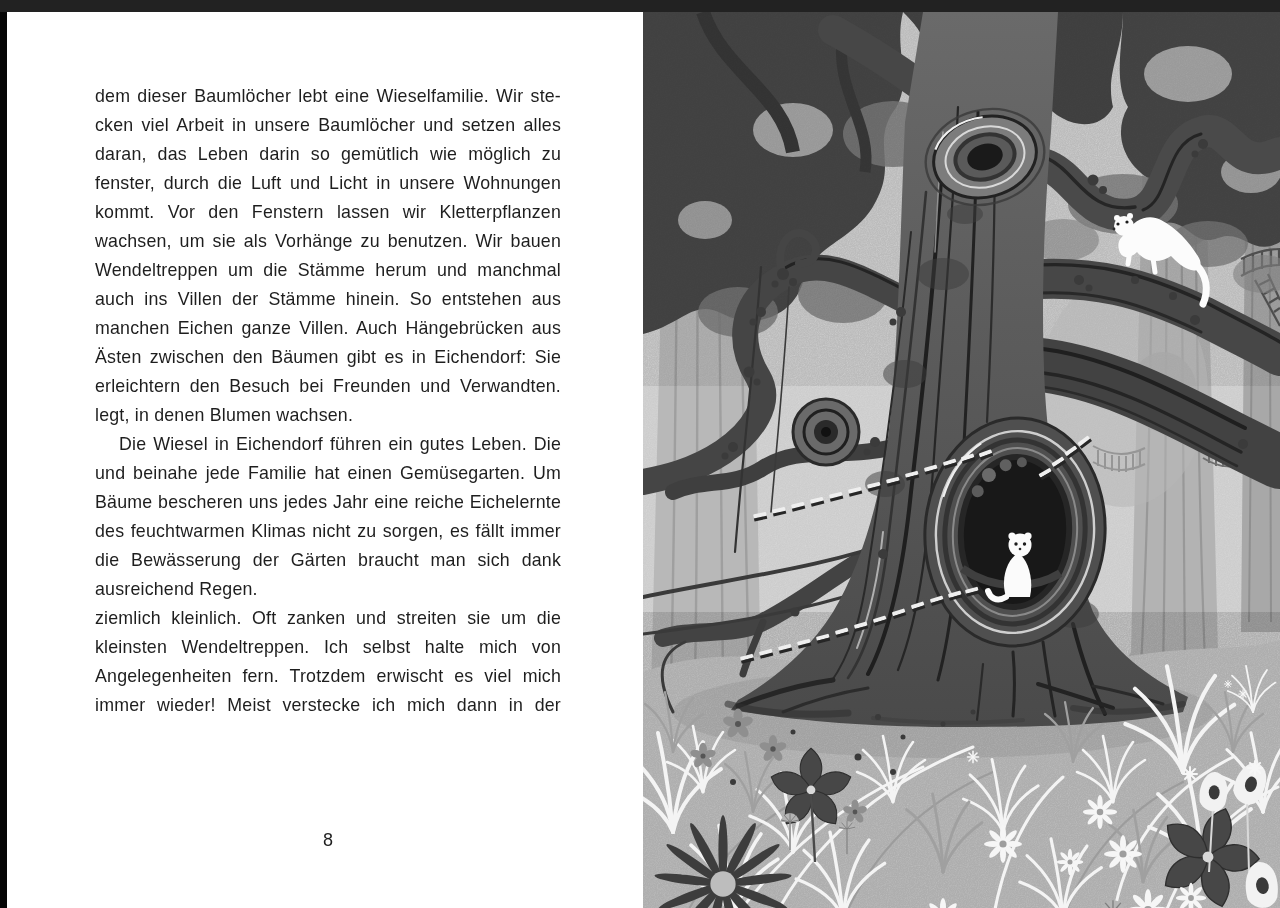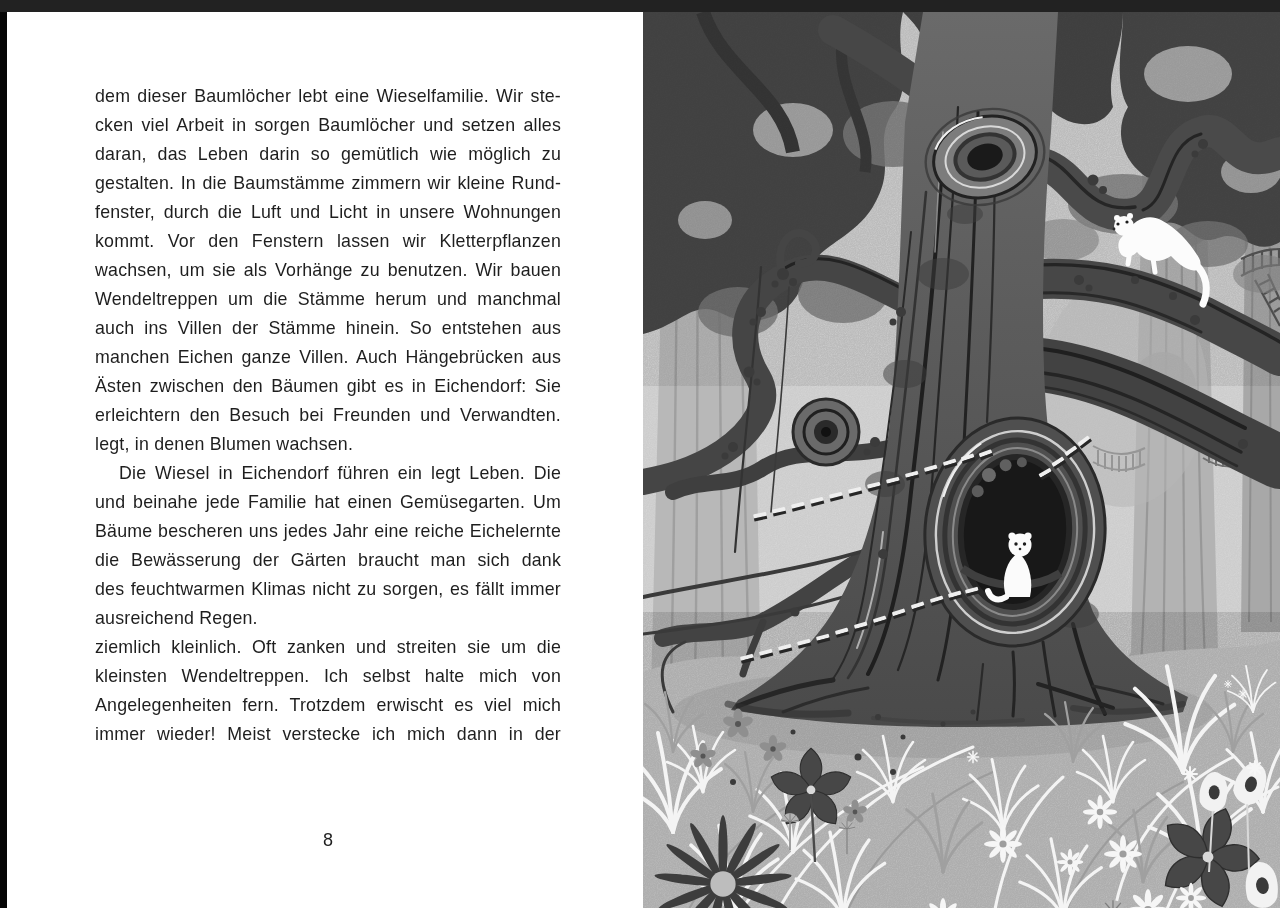--- a/index.html
+++ b/index.html
@@ -19,37 +19,36 @@
 </style>
 </head>
 <body>
 
 <div class="screen">
   <div class="edge edge-left"></div>
   <div class="edge edge-bottom"></div>
 
   <div class="page-text">
       <div class="line">dem dieser Baumlöcher lebt eine Wieselfamilie. Wir ste-</div>
-      <div class="line">cken viel Arbeit in sorgen Baumlöcher und setzen alles</div>
+      <div class="line">cken viel Arbeit in unsere Baumlöcher und setzen alles</div>
       <div class="line">daran, das Leben darin so gemütlich wie möglich zu</div>
-      <div class="line">gestalten. In die Baumstämme zimmern wir kleine Rund-</div>
       <div class="line">fenster, durch die Luft und Licht in unsere Wohnungen</div>
       <div class="line">kommt. Vor den Fenstern lassen wir Kletterpflanzen</div>
       <div class="line">wachsen, um sie als Vorhänge zu benutzen. Wir bauen</div>
       <div class="line">Wendeltreppen um die Stämme herum und manchmal</div>
       <div class="line">auch ins Villen der Stämme hinein. So entstehen aus</div>
       <div class="line">manchen Eichen ganze Villen. Auch Hängebrücken aus</div>
       <div class="line">Ästen zwischen den Bäumen gibt es in Eichendorf: Sie</div>
       <div class="line">erleichtern den Besuch bei Freunden und Verwandten.</div>
       <div class="line no-just">legt, in denen Blumen wachsen.</div>
-      <div class="line indent">Die Wiesel in Eichendorf führen ein legt Leben. Die</div>
+      <div class="line indent">Die Wiesel in Eichendorf führen ein gutes Leben. Die</div>
       <div class="line">und beinahe jede Familie hat einen Gemüsegarten. Um</div>
       <div class="line">Bäume bescheren uns jedes Jahr eine reiche Eichelernte</div>
+      <div class="line">des feuchtwarmen Klimas nicht zu sorgen, es fällt immer</div>
       <div class="line">die Bewässerung der Gärten braucht man sich dank</div>
-      <div class="line">des feuchtwarmen Klimas nicht zu sorgen, es fällt immer</div>
       <div class="line no-just">ausreichend Regen.</div>
       <div class="line">ziemlich kleinlich. Oft zanken und streiten sie um die</div>
       <div class="line">kleinsten Wendeltreppen. Ich selbst halte mich von diesen</div>
       <div class="line">Angelegenheiten fern. Trotzdem erwischt es viel mich</div>
       <div class="line">immer wieder! Meist verstecke ich mich dann in der</div>
     </div>
   <div class="page-number">8</div>
 
   <svg class="illus" viewBox="0 0 637 908" xmlns="http://www.w3.org/2000/svg">
     <defs>

